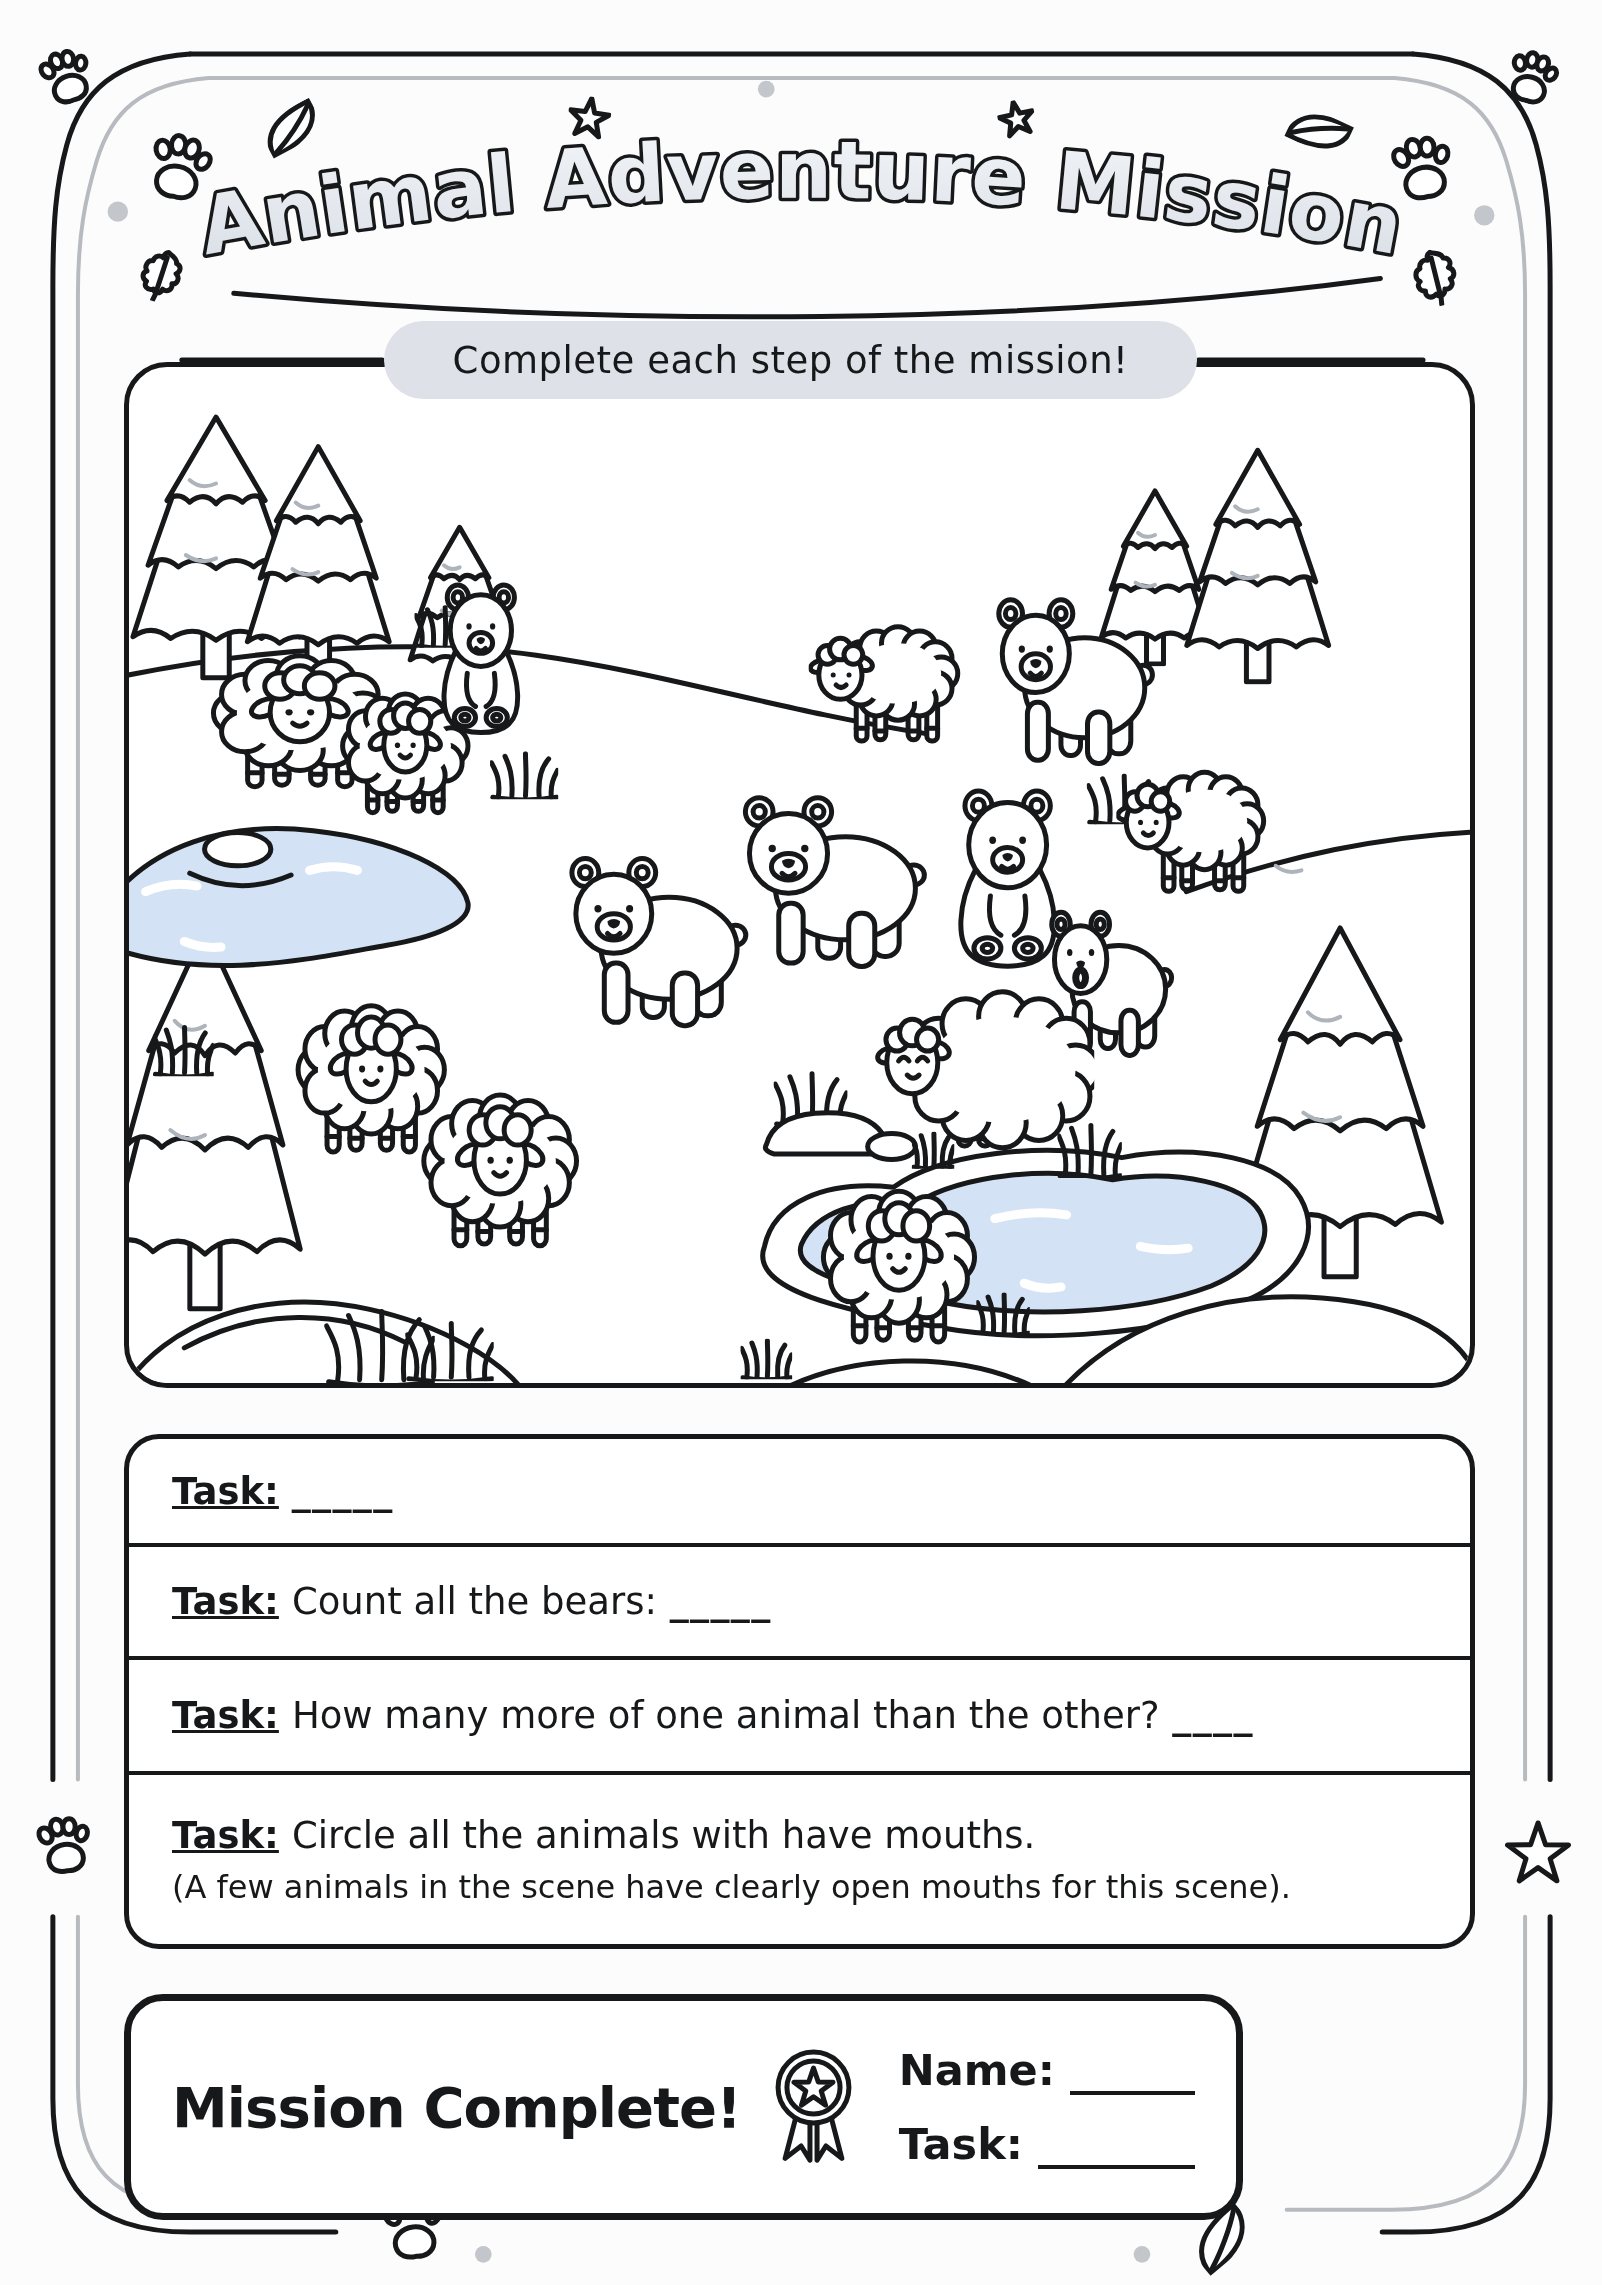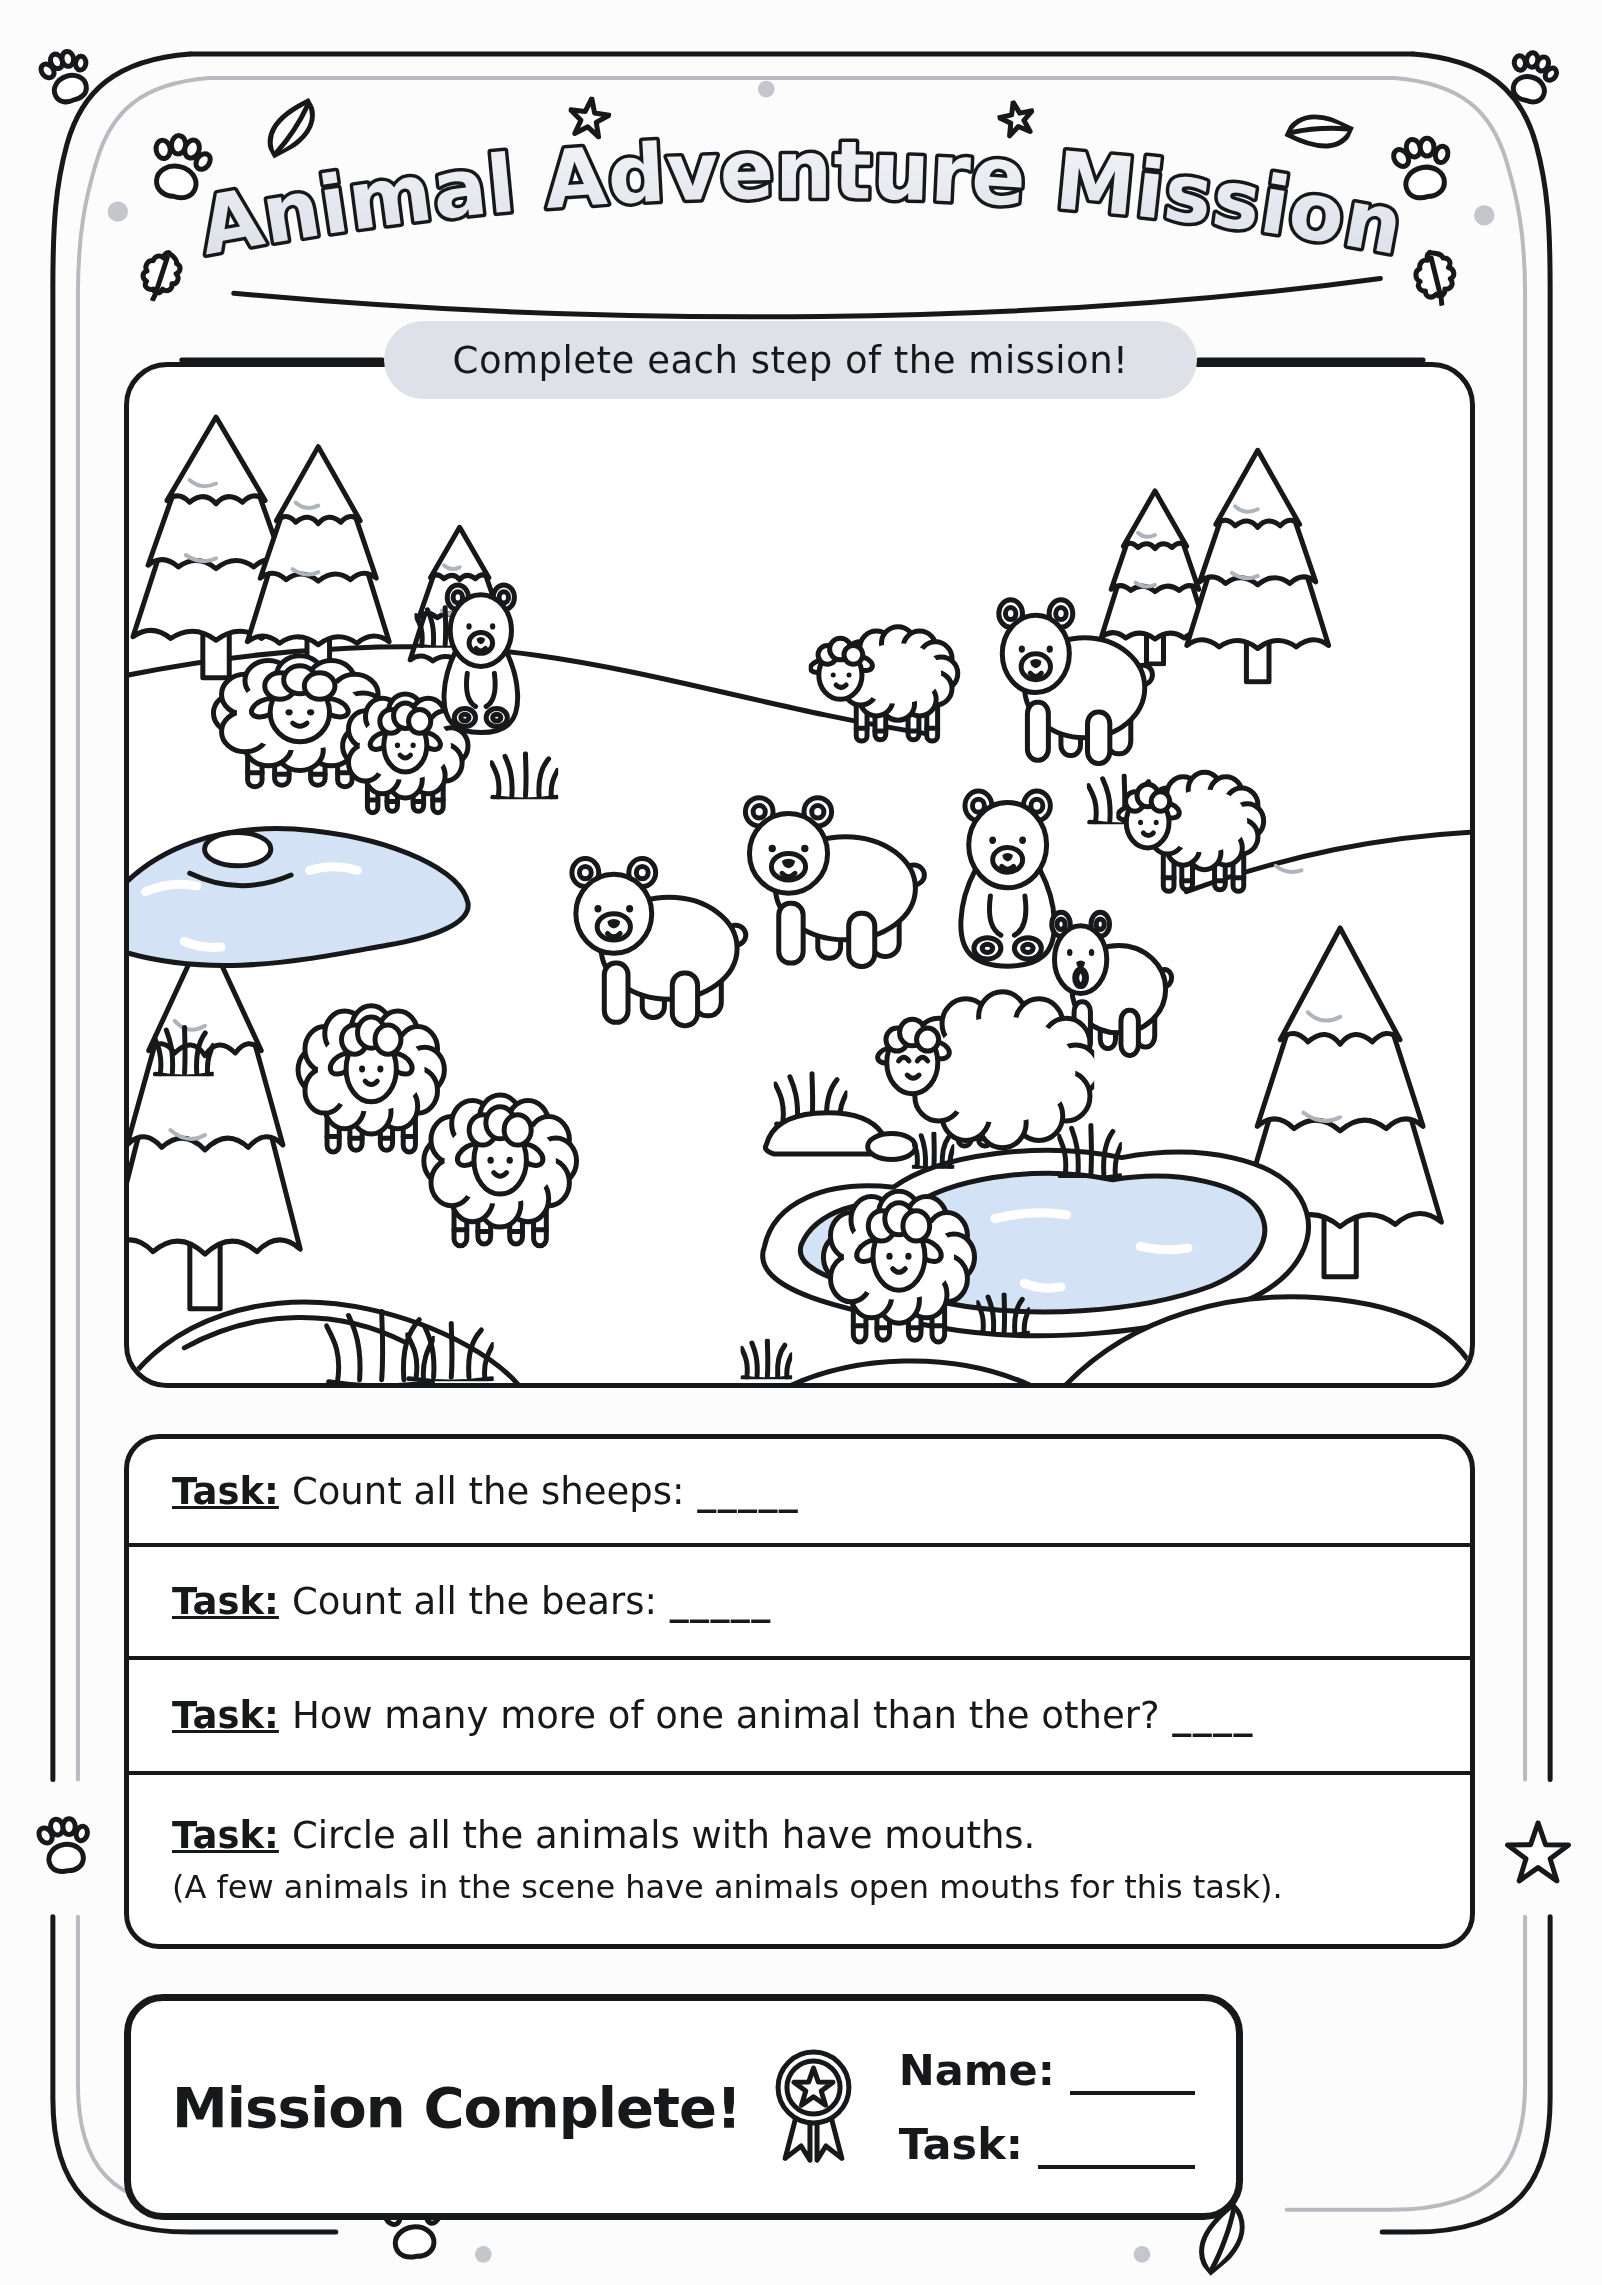--- a/index.html
+++ b/index.html
@@ -382,39 +382,38 @@
       <use href="#sheep-front" x="172" y="672" width="182" height="192"></use>
       <use href="#sheep-front" x="308" y="768" width="190" height="198"></use>
       <use href="#sheep-sit" x="808" y="663" width="240" height="187"></use>
       <use href="#sheep-front" x="742" y="872" width="188" height="198"></use>
     </svg>
   </div>
 
   <div class="abs tasks">
     <div class="task-row h1">
       <span class="task-label">Task:</span>
-      <span class="task-text">Count all the sheeps:</span>
       <span class="answer-blank">_____</span>
     </div>
     <div class="task-row h2">
       <span class="task-label">Task:</span>
       <span class="task-text">Count all the bears:</span>
       <span class="answer-blank">_____</span>
     </div>
     <div class="task-row h3">
       <span class="task-label">Task:</span>
       <span class="task-text">How many more of one animal than the other?</span>
       <span class="answer-blank">____</span>
     </div>
     <div class="task-row tall">
       <div class="task-main">
         <span class="task-label">Task:</span>
         <span class="task-text">Circle all the animals with have mouths.</span>
       </div>
-      <div class="task-note">(A few animals in the scene have animals open mouths for this task).</div>
+      <div class="task-note">(A few animals in the scene have clearly open mouths for this scene).</div>
     </div>
   </div>
 
   <div class="abs mission">
     <div class="mission-heading">Mission Complete!</div>
     <svg class="medal" viewBox="0 0 100 140">
       <path class="ln" d="M 30,82 L 18,128 L 36,114 L 46,130 L 46,86 Z"></path>
       <path class="ln" d="M 70,82 L 82,128 L 64,114 L 54,130 L 54,86 Z"></path>
       <circle class="ln" stroke-width="4.5" cx="50" cy="48" r="40"></circle>
       <circle class="ln" stroke-width="4.5" cx="50" cy="48" r="30"></circle>

